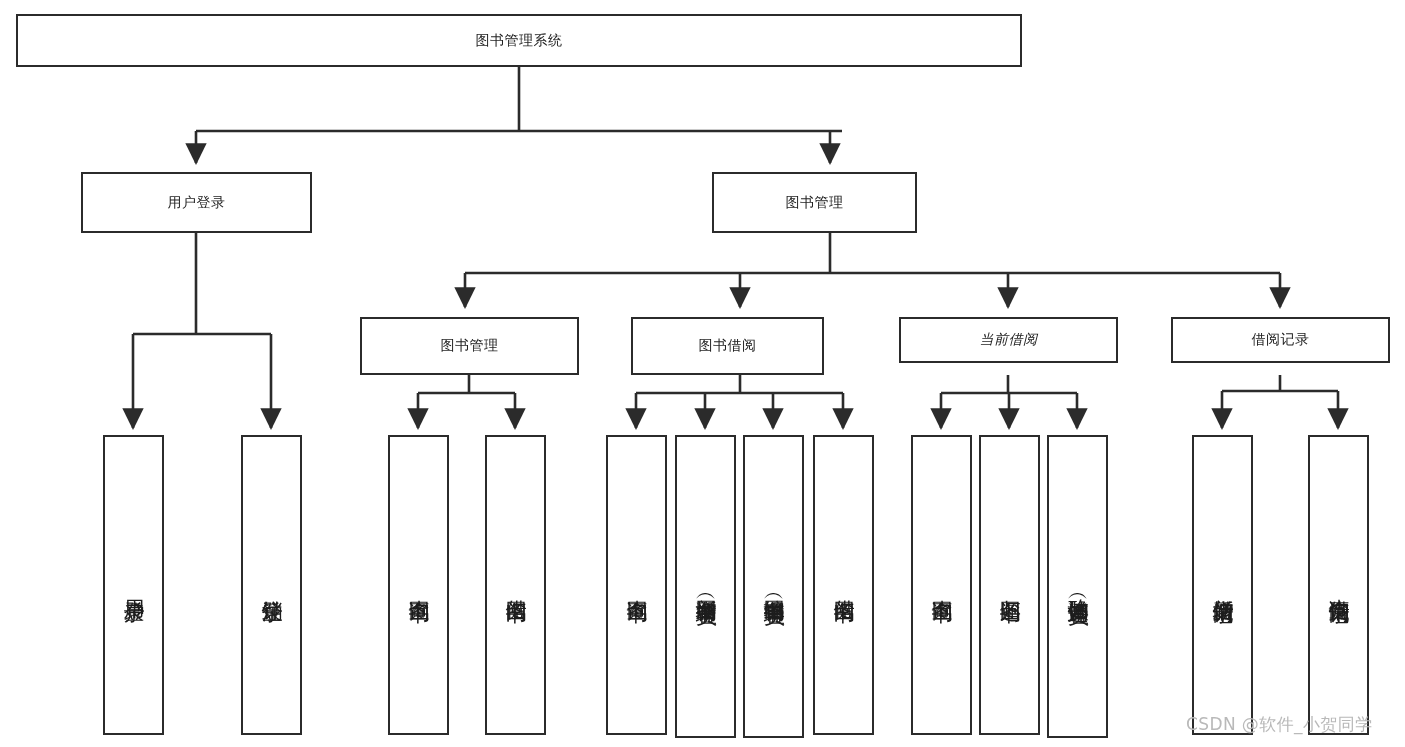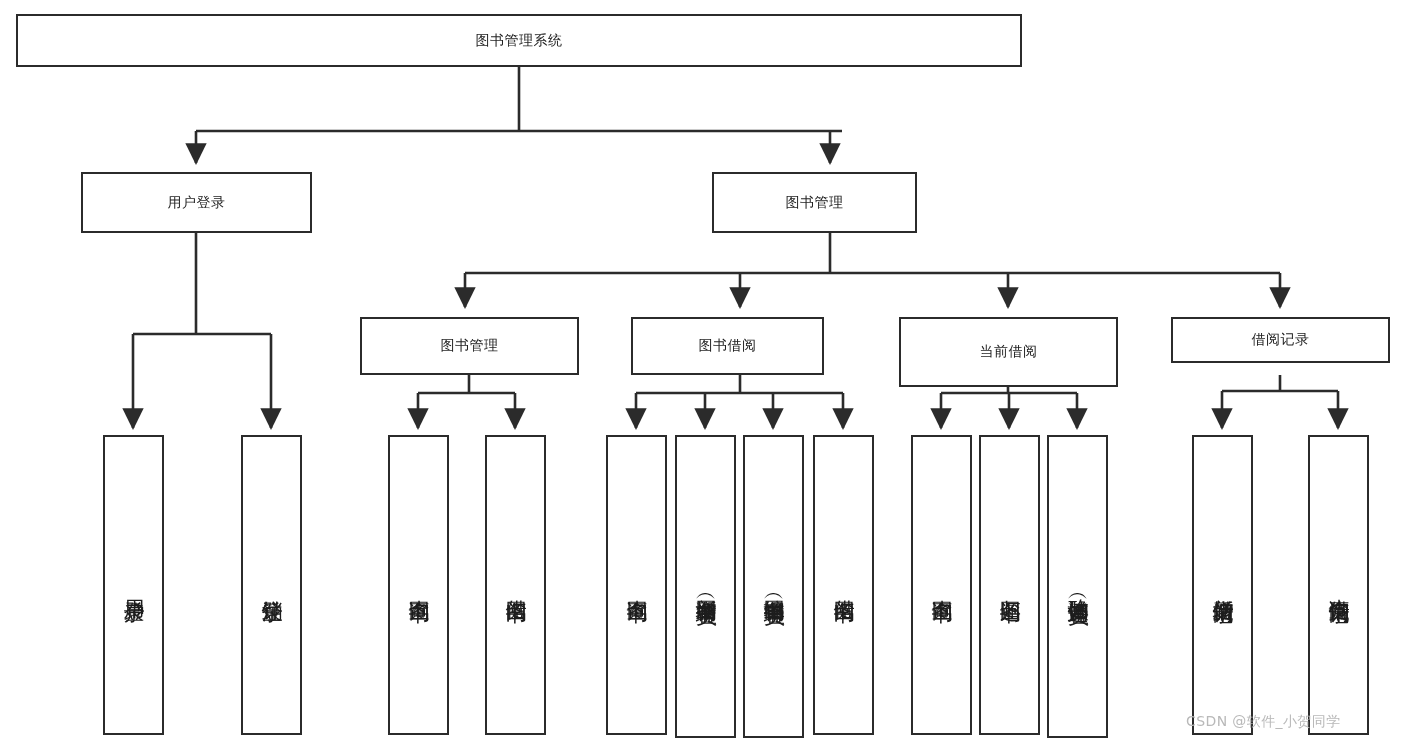--- a/index.html
+++ b/index.html
@@ -51,21 +51,21 @@
     font-size: 21px;
     line-height: 1.22;
     letter-spacing: 1px;
     white-space: nowrap;
     text-align: center;
   }
   .watermark {
     position: absolute;
     left: 1186px;
     top: 713px;
-    font-size: 14px;
+    font-size: 17px;
     color: #b9b9b9;
     white-space: nowrap;
     z-index: 5;
     letter-spacing: 0.4px;
   }
 </style>
 </head>
 <body>
 
 <div id="canvas">
@@ -133,21 +133,21 @@
   </div>
 
   <div class="node node-h" style="left:360px; top:317px; width:219px; height:58px;">
     <span class="lbl">图书管理</span>
   </div>
 
   <div class="node node-h" style="left:631px; top:317px; width:193px; height:58px;">
     <span class="lbl">图书借阅</span>
   </div>
 
-  <div class="node node-h" style="left:899px; top:317px; width:219px; height:70px;">
+  <div class="node node-h" style="left:899px; top:317px; width:219px; height:46px;font-style:italic;">
     <span class="lbl">当前借阅</span>
   </div>
 
   <div class="node node-h" style="left:1171px; top:317px; width:219px; height:46px;">
     <span class="lbl">借阅记录</span>
   </div>
 
   <div class="node node-v" style="left:103px; top:435px; width:61px; height:300px;">
     <span class="lbl">用户登录</span>
   </div>

